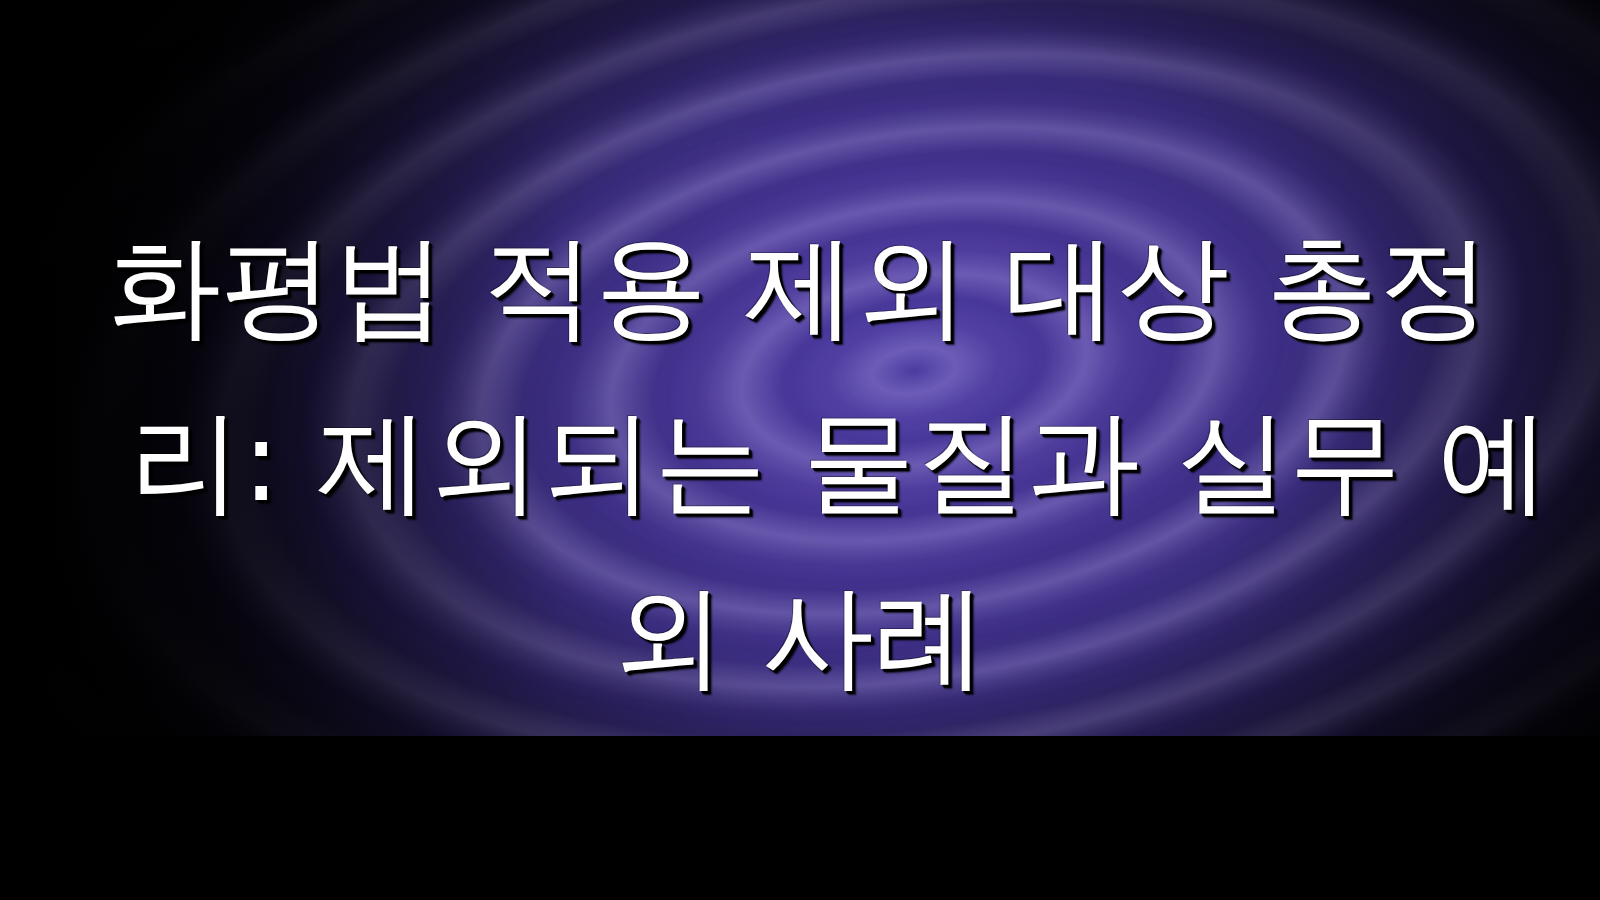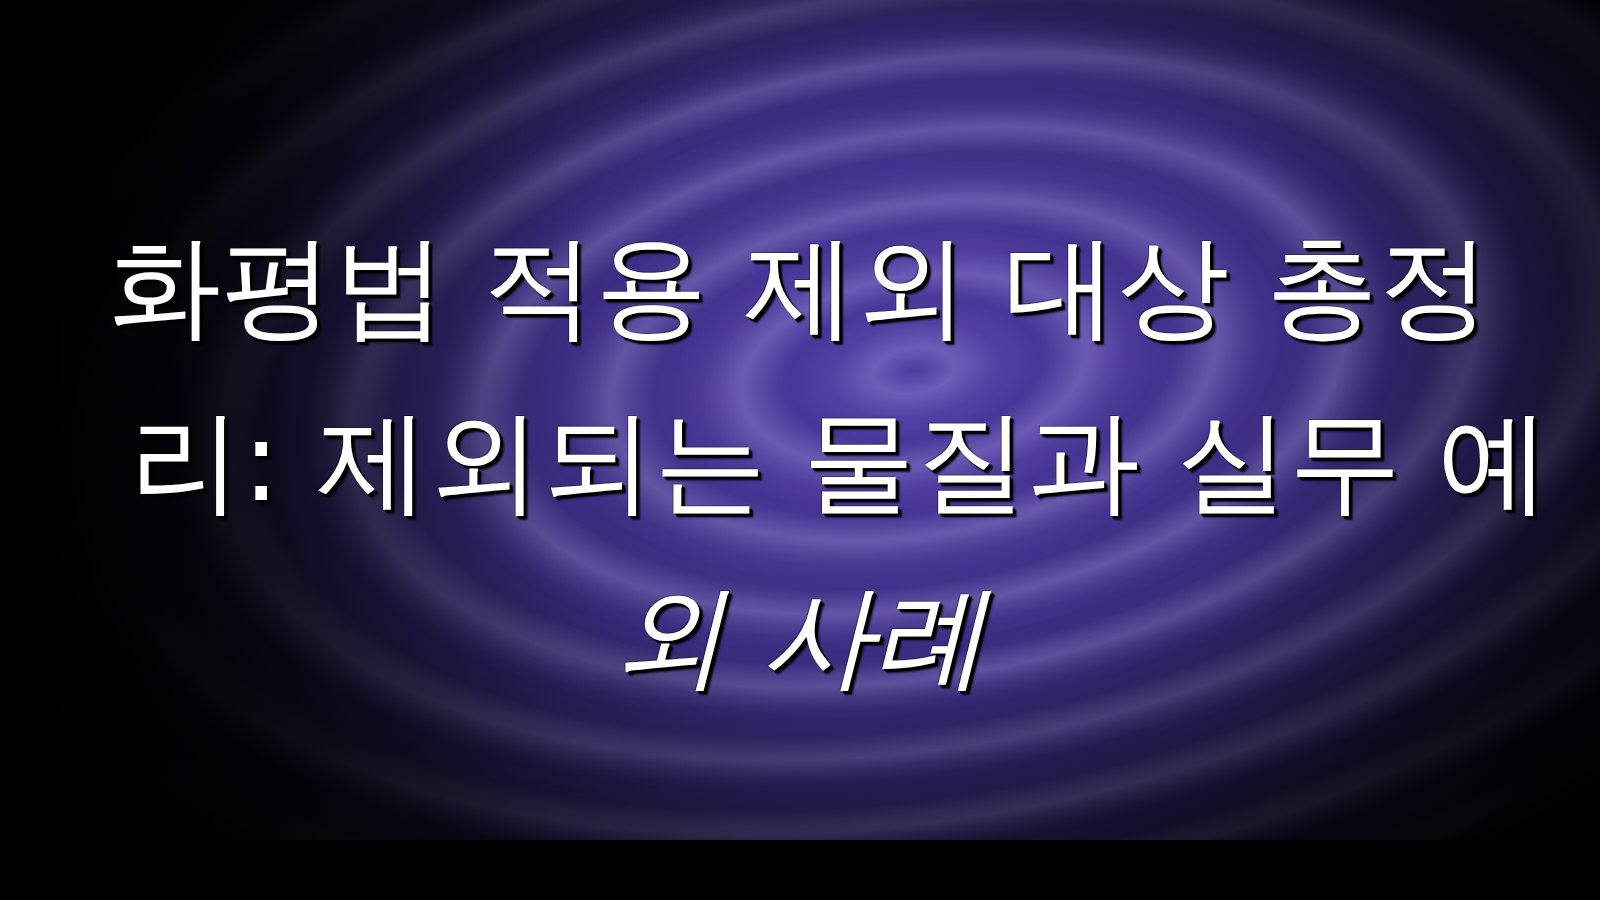--- a/index.html
+++ b/index.html
@@ -12,21 +12,21 @@
     width: 1600px;
     height: 900px;
     overflow: hidden;
     font-family: "DejaVu Sans", "Liberation Sans", sans-serif;
   }
 
   
   #stage {
     position: relative;
     width: 1600px;
-    height: 840px;
+    height: 736px;
     background: #000000;
     overflow: hidden;
   }
 
   
   #slide-canvas {
     position: absolute;
     left: -130px;
     top: -155px;
     width: 1880px;
@@ -153,21 +153,21 @@
     letter-spacing: 0.5px;
     white-space: nowrap;
     text-shadow:
        3px 3px 0   rgba(0,0,0,0.92),
        4px 4px 2px rgba(0,0,0,0.80),
        2px 2px 1px rgba(0,0,0,0.85),
       -1px -1px 0  rgba(0,0,0,0.35);
   }
   .title-line.line-1 { text-align: center; }
   .title-line.line-2 { text-align: right; }
-  .title-line.line-3 { text-align: center; font-style: italic; }
+  .title-line.line-3 { text-align: center; }
 </style>
 </head>
 <body>
 
 <div id="stage">
 
   <div id="slide-canvas">
     <div class="bg-base"></div>
     <div class="bg-ripples"></div>
     <div class="bg-ripples-wide"></div>

